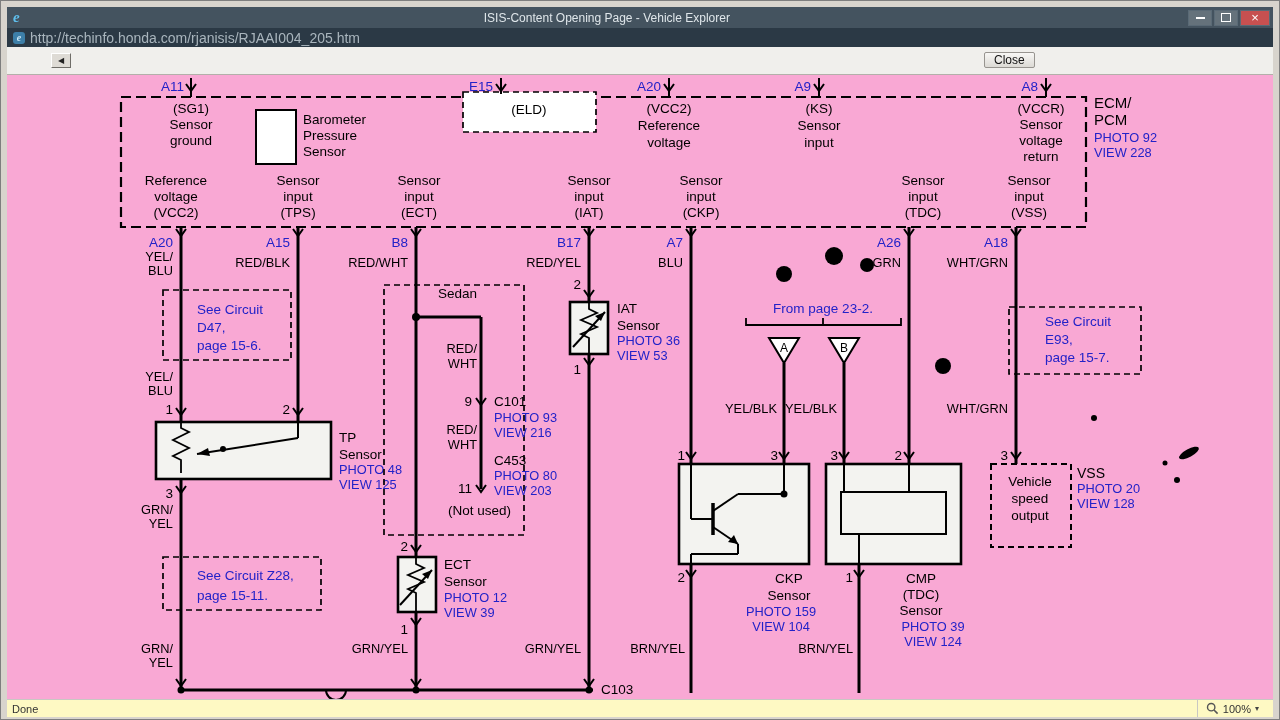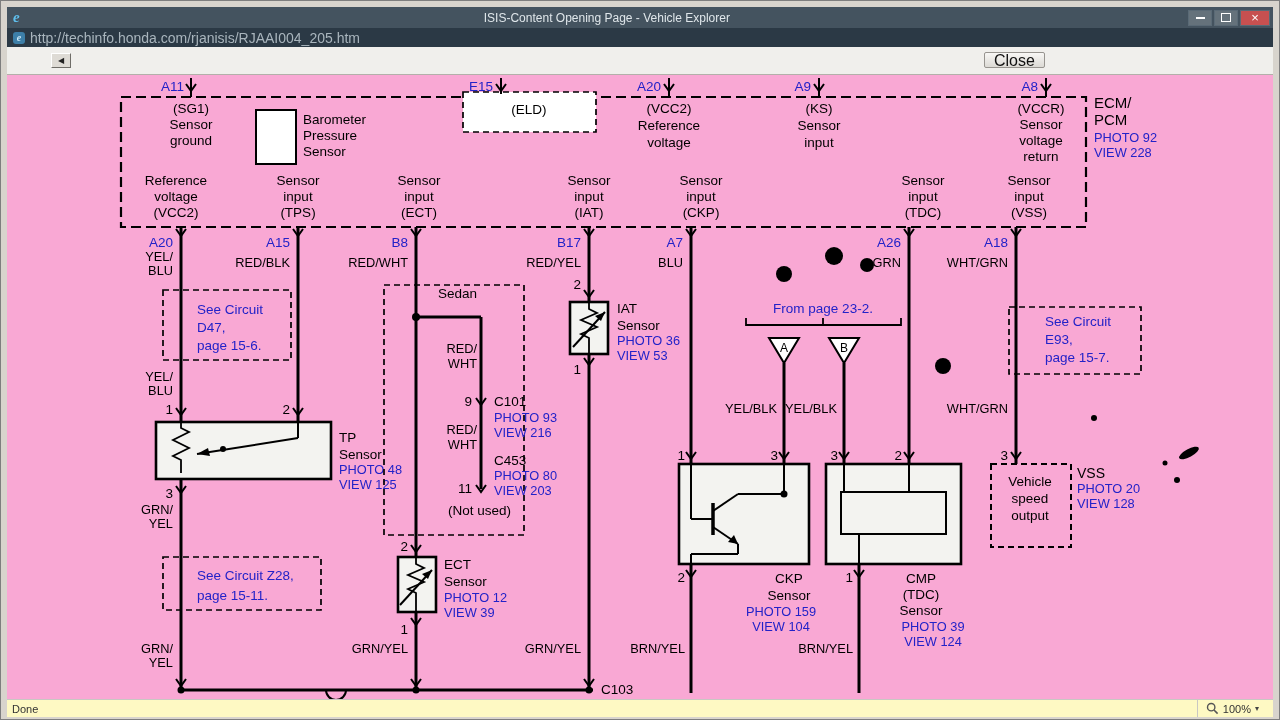--- a/index.html
+++ b/index.html
@@ -10,21 +10,21 @@
   .winbtns{display:flex;align-items:center;gap:2px;margin-right:3px;}
   .wbtn{width:24px;height:16px;display:flex;align-items:center;justify-content:center;background:rgba(255,255,255,.18);border:1px solid #5a6a76;box-sizing:border-box;cursor:default;}
   .wbtn .bar{width:9px;height:2px;background:#fff;}
   .wbtn .sq{width:8px;height:7px;border:1px solid #fff;}
   .wbtn.close{width:30px;background:var(--close_red,#c75050);color:#fff;font-size:13px;line-height:13px;}
   .addressbar{height:19px;background:var(--addressbar,#2b3945);display:flex;align-items:center;}
   .page-ico{width:12px;height:12px;border-radius:3px;background:#3d7fa8;color:#cfeaf8;font-family:"Liberation Serif",serif;font-style:italic;font-weight:bold;font-size:10px;line-height:12px;text-align:center;margin:0 5px 0 6px;}
   .url{color:#a9b5bd;font-size:14px;white-space:nowrap;}
   .toolbar{height:27px;background:var(--chrome_bg,#f0efec);border-bottom:1px solid #b3b0aa;position:relative;}
   .backbtn{position:absolute;left:44px;top:6px;width:20px;height:15px;font-size:8px;line-height:13px;text-align:center;background:#dedbd5;border:1px solid;border-color:#ffffff #6f6d68 #6f6d68 #ffffff;padding:0;color:#222;}
-  .closebtn{position:absolute;left:977px;top:5px;height:16px;font-size:16px;line-height:13px;padding:0 9px;background:linear-gradient(#f8f7f5,#dcdad5);border:1px solid #97948f;border-radius:2px;color:#111;}
+  .closebtn{position:absolute;left:977px;top:5px;height:16px;font-size:12px;line-height:13px;padding:0 9px;background:linear-gradient(#f8f7f5,#dcdad5);border:1px solid #97948f;border-radius:2px;color:#111;}
   .content{height:624px;background:#f9a8d4;position:relative;}
   .statusbar{height:17px;background:#fef9c3;border-top:1px solid #c9c7c3;display:flex;align-items:center;font-size:11px;color:#333;}
   .status-left{padding-left:5px;flex:1;}
   .zoom{display:flex;align-items:center;gap:4px;border-left:1px solid #c9c7c3;padding:0 14px 0 8px;height:100%;}
   .caret{font-size:8px;color:#444;}
   svg{display:block;}
   svg text{font-family:"Liberation Sans",sans-serif;fill:#000;font-size:13.5px;}
   svg text.b{fill:var(--link,#2222c8);}
   svg text.sm{font-size:12.8px;}
   svg text.lg{font-size:15px;}

